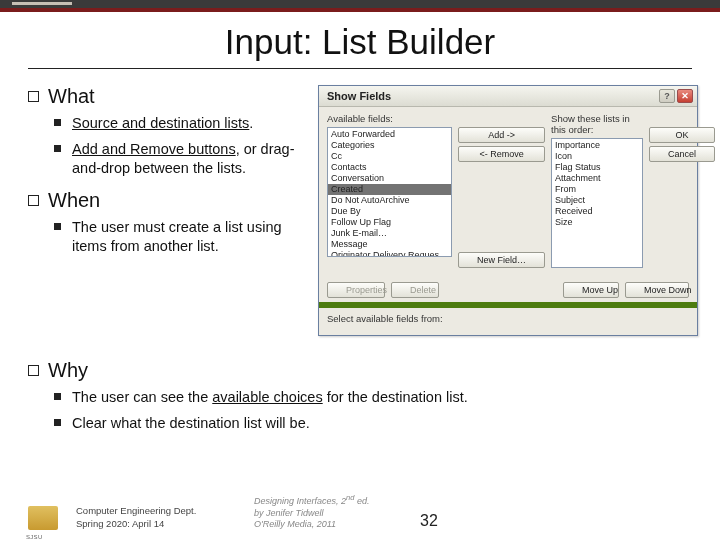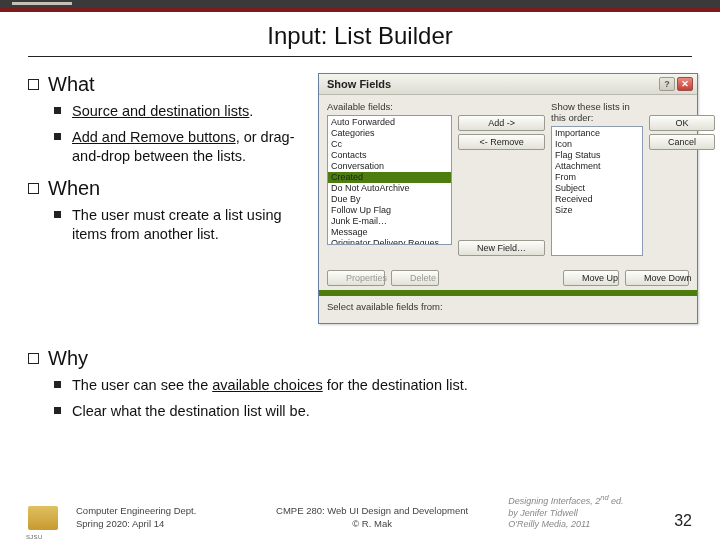--- a/index.html
+++ b/index.html
@@ -20,21 +20,21 @@
   .topbar .colorblock {
     position: absolute;
     left: 12px; top: 2px;
     width: 60px; height: 3px;
     background: #c6bfb5;
   }
   .slide {
     padding: 10px 28px 0 28px;
   }
   h1.title {
-    font-size: 24px;
+    font-size: 35px;
     font-weight: 400;
     text-align: center;
     color: #111;
     padding-bottom: 6px;
     border-bottom: 1px solid #222;
     margin-bottom: 16px;
   }
   .content {
     display: flex;
     gap: 18px;
@@ -93,21 +93,21 @@
   .colA { flex: 0 0 118px; }
   .colB { flex: 0 0 64px; display:flex; flex-direction:column; gap:3px; padding-top:14px; align-items:stretch; }
   .colC { flex: 0 0 92px; }
   .colD { flex: 0 0 62px; display:flex; flex-direction:column; gap:3px; padding-top:14px; }
   .lbl { font-size: 9.5px; margin-bottom: 3px; color:#333; }
   .listbox {
     background: #fff; border: 1px solid #8b9bb0; height: 130px;
     overflow: hidden; padding: 1px 0;
   }
   .listbox .item { padding: 0 3px; font-size: 9px; line-height: 11px; white-space: nowrap; text-overflow: ellipsis; overflow:hidden; }
-  .listbox .item.sel { background: #4d7c0f; }
+  .listbox .item.sel { background: #737373; }
   .btn {
     background: linear-gradient(#fdfdfa, #e3e2d8);
     border: 1px solid #9a9a90;
     border-radius: 2px;
     font-size: 9px; padding: 2px 18px;
     text-align: center;
     color: #222;
     white-space: nowrap;
   }
   .btn.disabled { color: #9a9a90; }
@@ -259,23 +259,19 @@
     </ul>
   </div>
 </div>
 
 <div class="footer">
   <div class="logo"></div>
   <div class="foot-left">
     <div>Computer Engineering Dept.</div>
     <div>Spring 2020: April 14</div>
   </div>
-  <div class="foot-mid">
-    <div>CMPE 280: Web UI Design and Development</div>
-    <div>© R. Mak</div>
-  </div>
   <div class="foot-right">
     <div><span>Designing Interfaces, 2</span><sup>nd</sup><span> ed.</span></div>
     <div>by Jenifer Tidwell</div>
     <div>O'Reilly Media, 2011</div>
   </div>
   <div class="pagenum">32</div>
 </div>
 
 </body></html>

